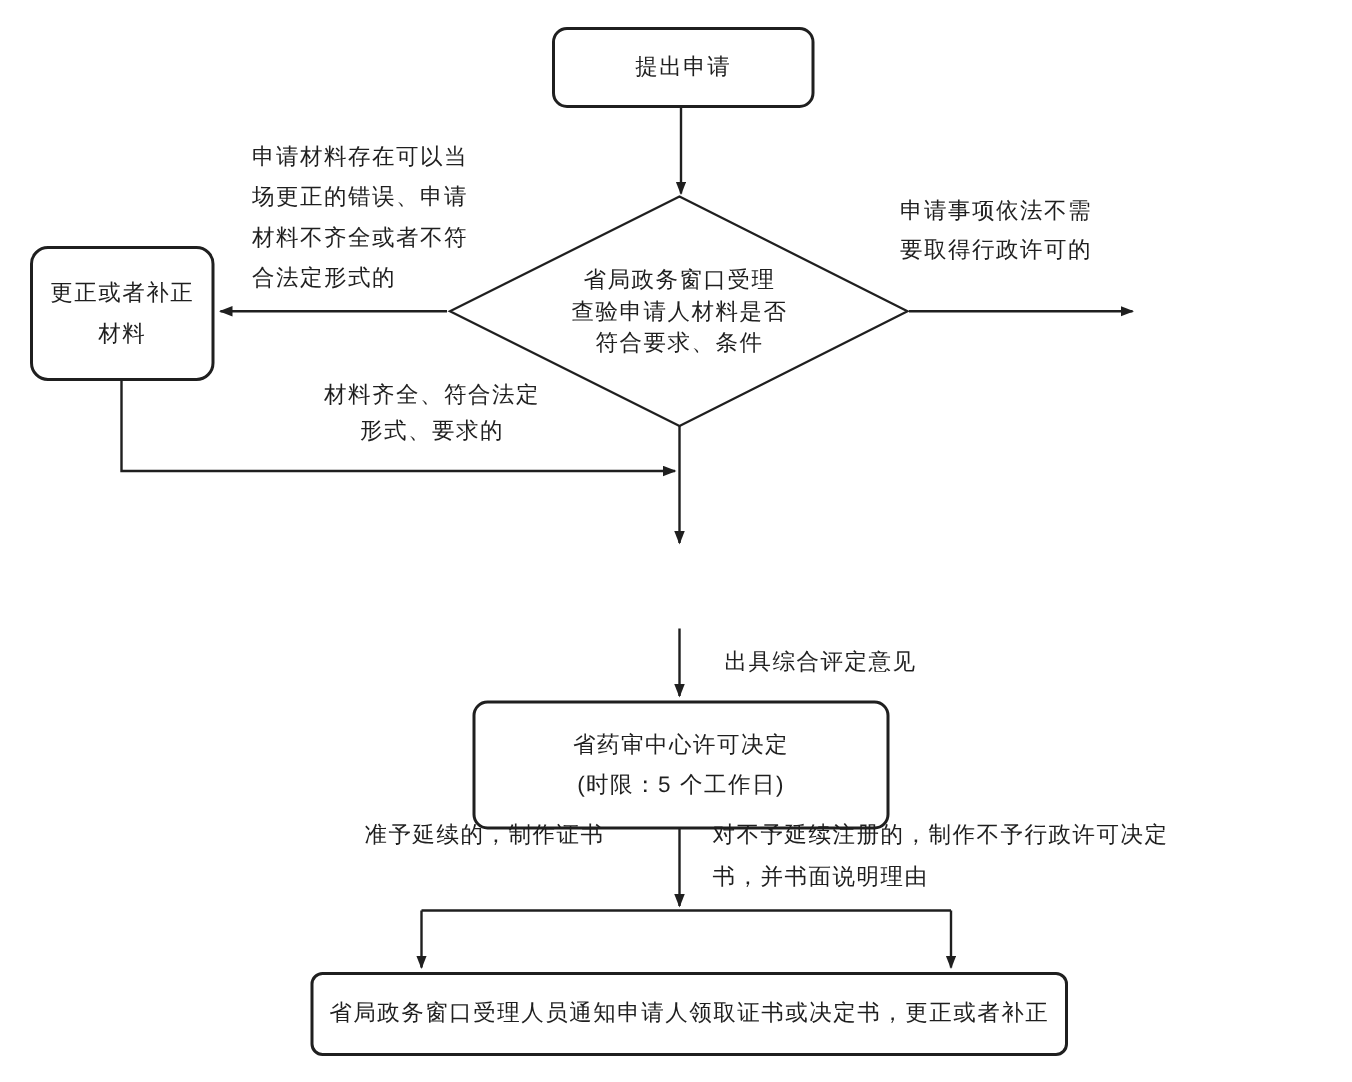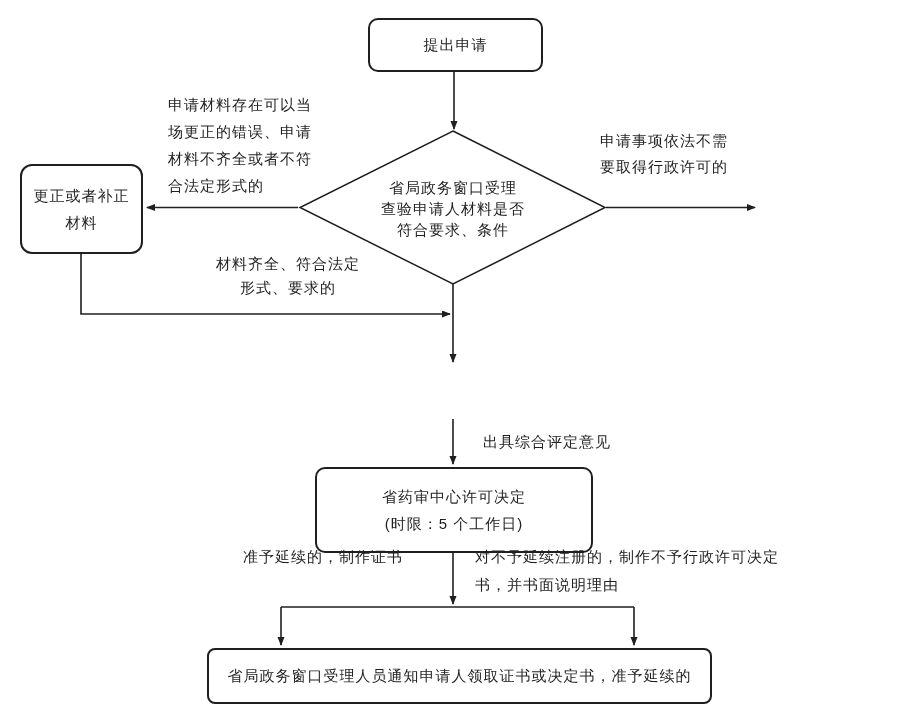--- a/index.html
+++ b/index.html
@@ -73,21 +73,21 @@
 符合要求、条件</div>
 
   <div class="node" style="left:20px; top:164px; width:123px; height:90px; border-radius:12px; line-height:27px;">更正或者补正
 材料</div>
 
 
 
   <div class="node" style="left:315px; top:467px; width:278px; height:86px; line-height:27px;">省药审中心许可决定
 (时限：5 个工作日)</div>
 
-  <div class="node" style="left:207px; top:648px; width:505px; height:56px; border-radius:8px;">省局政务窗口受理人员通知申请人领取证书或决定书，准予延续的</div>
+  <div class="node" style="left:207px; top:648px; width:505px; height:56px; border-radius:8px;">省局政务窗口受理人员通知申请人领取证书或决定书，更正或者补正</div>
 
   <div class="lbl" style="left:168px; top:71px;margin-top:20px;">申请材料存在可以当
 场更正的错误、申请
 材料不齐全或者不符
 合法定形式的</div>
 
   <div class="lbl" style="left:600px; top:128px; line-height:26px;">申请事项依法不需
 要取得行政许可的</div>
 
   <div class="lbl center" style="left:198px; top:252px; width:180px; line-height:24px;">材料齐全、符合法定

